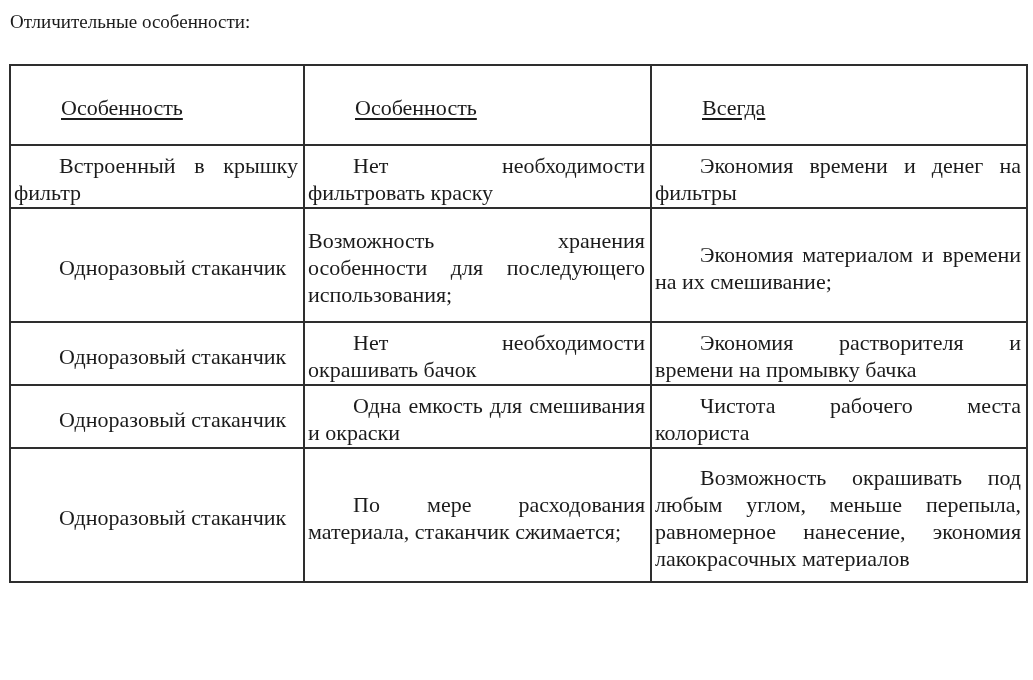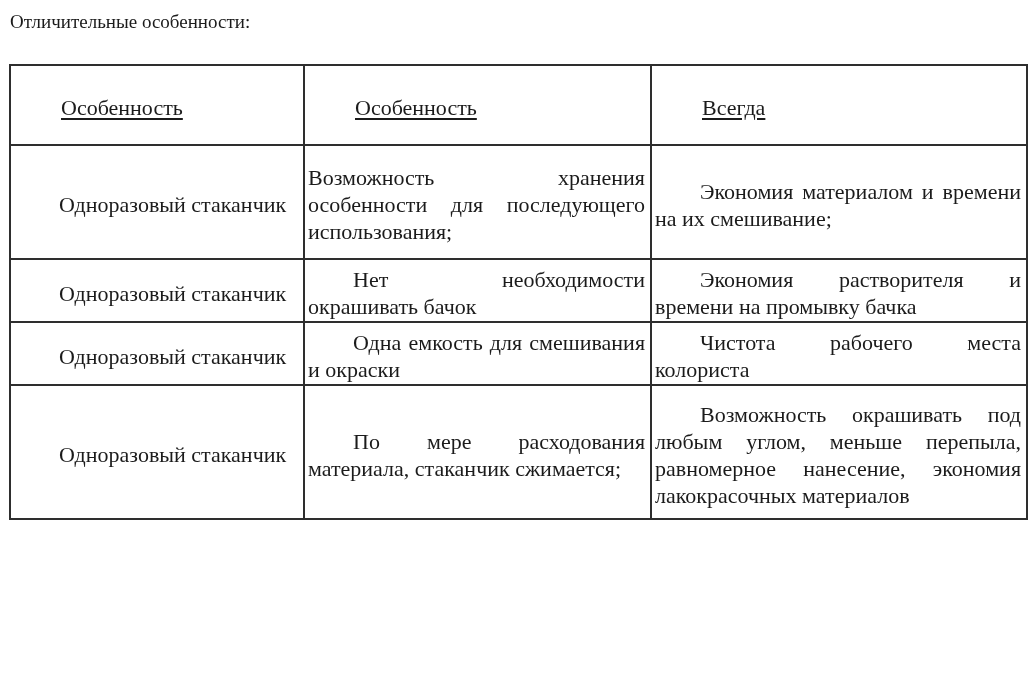--- a/index.html
+++ b/index.html
@@ -79,20 +79,31 @@
       </th>
       <th>
         <p class="cell-text"><span class="u">Особенность</span></p>
       </th>
       <th>
         <p class="cell-text"><span class="u">Всегда</span></p>
       </th>
     </tr>
   </thead>
   <tbody>
+    <tr class="r-1">
+      <td>
+          <p class="cell-text">Встроенный в крышку фильтр</p>
+        </td>
+      <td>
+          <p class="cell-text">Нет необходимости фильтровать краску</p>
+        </td>
+      <td>
+          <p class="cell-text">Экономия времени и денег на фильтры</p>
+        </td>
+    </tr>
     <tr class="r-2">
       <td>
           <p class="cell-text">Одноразовый стаканчик</p>
         </td>
       <td class="block-indent">
           <p class="cell-text">Возможность хранения особенности для последующего использования;</p>
         </td>
       <td>
           <p class="cell-text">Экономия материалом и времени на их смешивание;</p>
         </td>

